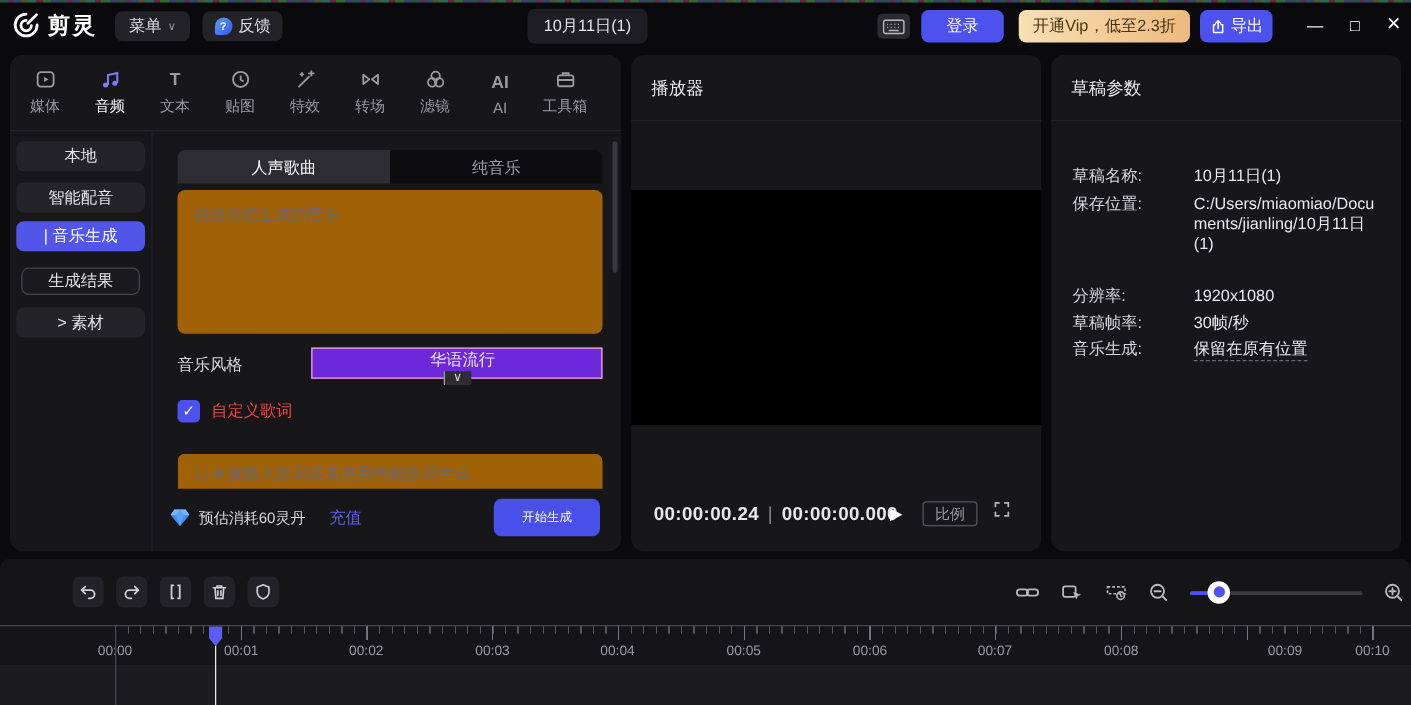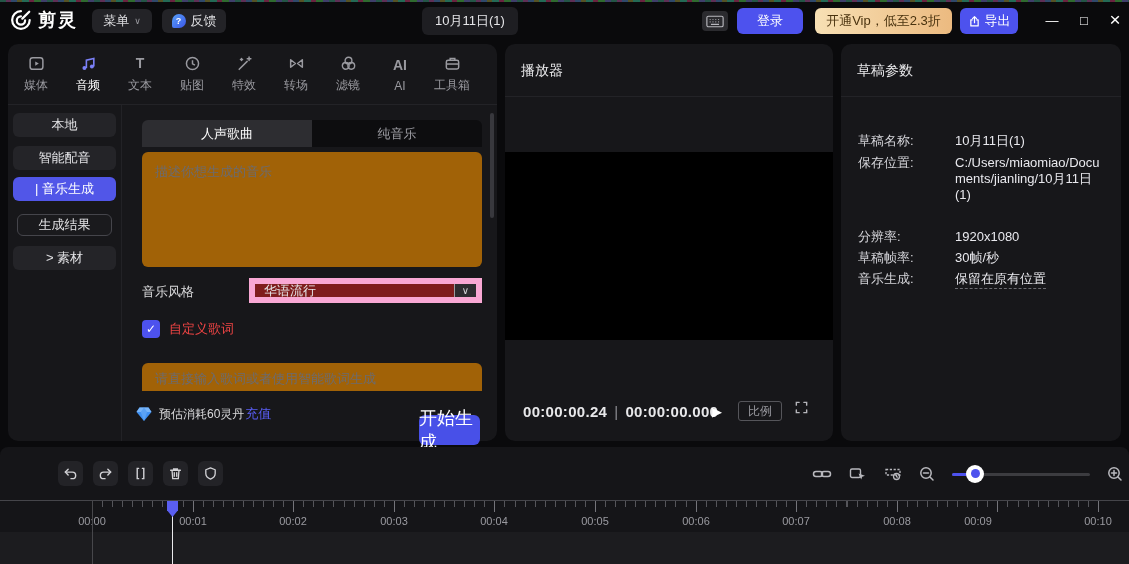--- a/index.html
+++ b/index.html
@@ -67,34 +67,34 @@
   .music-tab { flex:1; display:flex; align-items:center; justify-content:center; font-size:13px; }
   .music-tab.sel { background:#2d2d31; color:#fff; }
   .music-tab.unsel { background:#0d0d0f; color:#9a9aa0; }
   .ta { position:absolute; left:19px; width:340px; background:#a16207; border:none; border-radius:6px;
     resize:none; color:#ddd; font-size:13px; font-family:inherit; padding:11px 13px; outline:none; }
   .ta::placeholder { color:#6b6b70; }
   #ta-desc { top:47px; height:115px; }
   #ta-lyrics { top:258px; height:28px; padding-top:7px; border-radius:6px 6px 0 0; }
   .style-row { position:absolute; left:19px; top:173px; width:340px; height:25px; }
   .style-label { position:absolute; left:0; top:5px; font-size:13px; color:#d8d8da; }
-  .select { position:absolute; left:107px; top:0; width:233px; height:25px; background:#7f1d1d;
-    border:6px solid #f9a8d4; display:flex; align-items:center; }
+  .select { position:absolute; left:107px; top:0; width:233px; height:25px; background:#6d28d9;
+    border:1px solid #f9a8d4; display:flex; align-items:center;flex-direction:column; }
   .select-value { flex:1; padding-left:9px; font-size:13px; color:#e6e6e8; }
   .select-arrow { width:22px; height:100%; border-left:1px solid #9c9ca0; display:flex; align-items:center;
     justify-content:center; color:#d5d5d8; font-size:10px; background:#2d2d30; }
   .check-row { position:absolute; left:19px; top:215px; display:flex; align-items:center; gap:9px; }
   .checkbox { width:18px; height:18px; border-radius:4px; background:#4d52ee; color:#fff; font-size:12px;
     display:flex; align-items:center; justify-content:center; font-weight:bold; }
   .check-label { font-size:13px; color:#ef4444; }
   .gen-footer { position:absolute; left:0; top:292px; width:100%; height:34px; display:flex; align-items:center; }
   .cost-text { font-size:12px; color:#d8d8da; margin-left:6px; }
-  .recharge { font-size:13px; color:#5a5ef5; margin-left:1px; }
-  .gen-btn { position:absolute; right:17px; top:18px; width:61px; height:30px; background:#4850e8; border-radius:6px;
-    display:flex; align-items:center; justify-content:center; font-size:18px; color:#fff; }
+  .recharge { font-size:13px; color:#5a5ef5; margin-left:19px; }
+  .gen-btn { position:absolute; right:17px; top:2px; width:85px; height:30px; background:#4850e8; border-radius:6px;
+    display:flex; align-items:center; justify-content:center; font-size:10px; color:#fff; }
   .scroll-thumb { position:absolute; right:3px; top:8px; width:4px; height:105px; border-radius:2px; background:#38383d; }
   .diamond { margin-left:12px; }
 
   
   .panel-title { position:absolute; left:16px; top:18px; font-size:14px; color:#eaeaec; }
   .panel-sep { position:absolute; left:0; top:52px; width:100%; height:1px; background:#232327; }
   .video-area { position:absolute; left:0; top:108px; width:100%; height:188px; background:#000; }
   .time-row { position:absolute; left:18px; top:352px; height:30px; display:flex; align-items:center;
     font-size:15px; font-weight:bold; letter-spacing:.3px; }
   .time-sep { margin:0 7px; color:#8a8a90; font-weight:normal; }
@@ -466,21 +466,21 @@
       <div class="ticks-major"></div>
       <span class="tick-label" style="left:92px">00:00</span>
       <span class="tick-label" style="left:193px">00:01</span>
       <span class="tick-label" style="left:293px">00:02</span>
       <span class="tick-label" style="left:394px">00:03</span>
       <span class="tick-label" style="left:494px">00:04</span>
       <span class="tick-label" style="left:595px">00:05</span>
       <span class="tick-label" style="left:696px">00:06</span>
       <span class="tick-label" style="left:796px">00:07</span>
       <span class="tick-label" style="left:897px">00:08</span>
-      <span class="tick-label" style="left:978px">00:09</span>
+      <span class="tick-label" style="left:1028px">00:09</span>
       <span class="tick-label" style="left:1098px">00:10</span>
     </div>
 
     <div class="tracks"></div>
     <div class="grid-line"></div>
     <div class="playhead-line"></div>
     <div class="playhead-head"></div>
   </div>
 </div>
 

